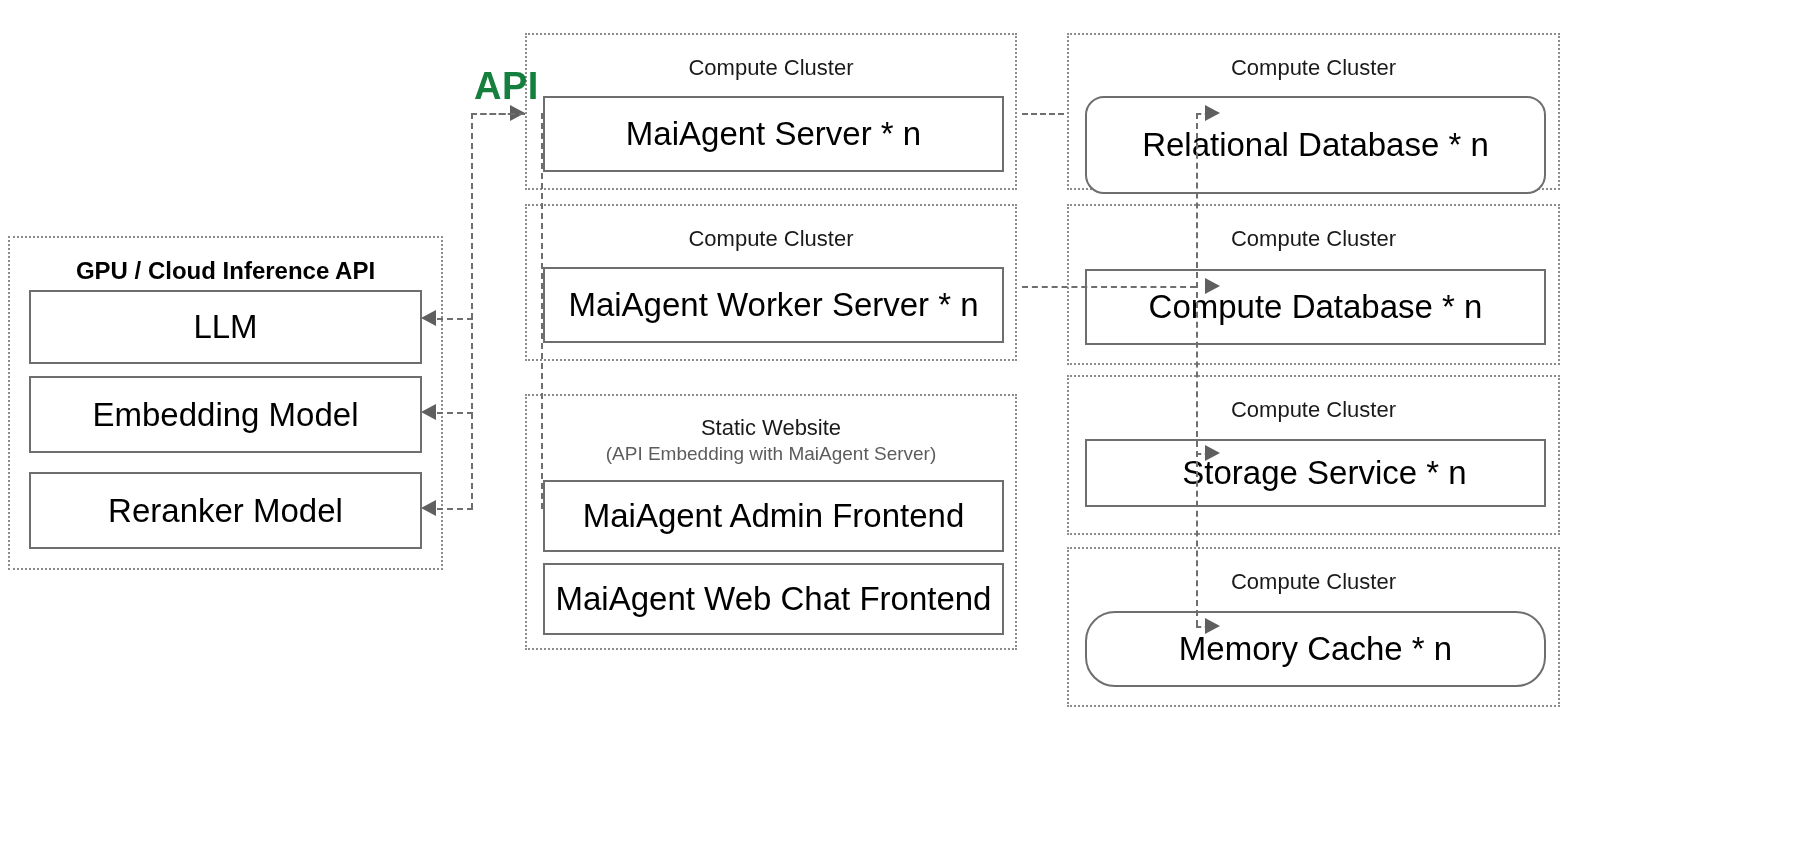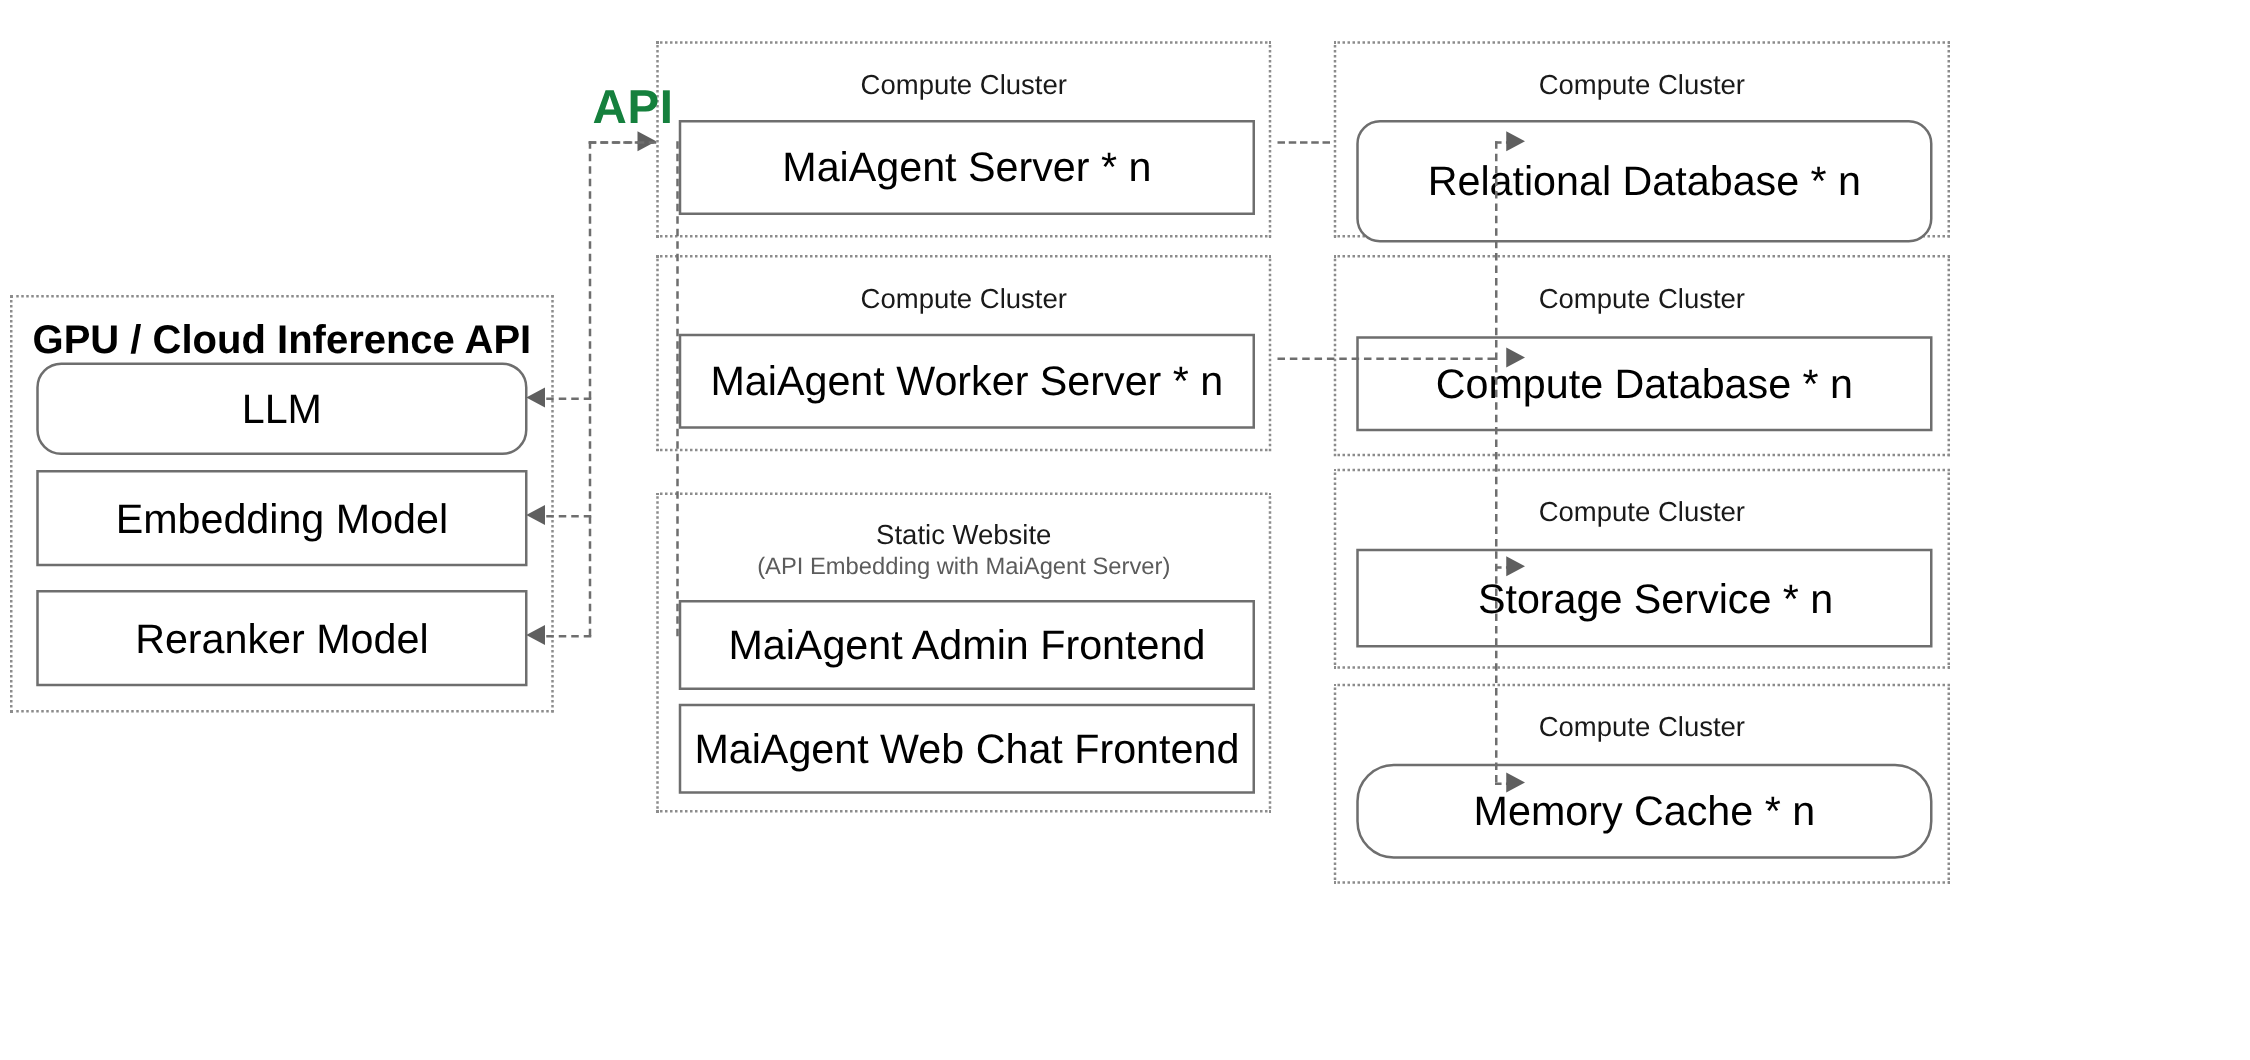--- a/index.html
+++ b/index.html
@@ -34,21 +34,21 @@
     color:#5c5c5c;
     font-size:19px;
     line-height:23px;
     white-space:nowrap;
   }
   .panel-title{
     position:absolute;
     left:0;right:0;
     text-align:center;
     color:#000000;
-    font-size:32px;
+    font-size:24px;
     font-weight:bold;
     line-height:34px;
     white-space:nowrap;
   }
 
   
   .node{
     position:absolute;
     border:2px solid #6e6e6e;
     background:#ffffff;
@@ -96,21 +96,21 @@
   }
 </style>
 </head>
 <body>
 
 <div id="stage">
 
   <div class="cluster" style="left:8px;top:236px;width:435px;height:334px;">
     <div class="panel-title" style="top:16px;">GPU / Cloud Inference API</div>
 
-    <div class="node big" style="left:19px;top:52px;width:393px;height:74px;border-radius:20px;">LLM</div>
+    <div class="node big" style="left:19px;top:52px;width:393px;height:74px;">LLM</div>
 
     <div class="node big" style="left:19px;top:138px;width:393px;height:77px;">Embedding Model</div>
 
     <div class="node big" style="left:19px;top:234px;width:393px;height:77px;">Reranker Model</div>
   </div>
 
   <div class="cluster" style="left:525px;top:33px;width:492px;height:157px;">
     <div class="cluster-title" style="top:20px;">Compute Cluster</div>
     <div class="node big" style="left:16px;top:61px;width:461px;height:76px;">MaiAgent Server * n</div>
   </div>
@@ -132,21 +132,21 @@
     <div class="node big" style="left:16px;top:61px;width:461px;height:98px;border-radius:19px;">Relational Database * n</div>
   </div>
 
   <div class="cluster" style="left:1067px;top:204px;width:493px;height:161px;">
     <div class="cluster-title" style="top:20px;">Compute Cluster</div>
     <div class="node big" style="left:16px;top:63px;width:461px;height:76px;">Compute Database * n</div>
   </div>
 
   <div class="cluster" style="left:1067px;top:375px;width:493px;height:160px;">
     <div class="cluster-title" style="top:20px;">Compute Cluster</div>
-    <div class="node big" style="left:16px;top:62px;width:461px;height:79px;padding-left:18px;">Storage Service * n</div>
+    <div class="node big" style="left:16px;top:62px;width:461px;height:68px;padding-left:18px;">Storage Service * n</div>
   </div>
 
   <div class="cluster" style="left:1067px;top:547px;width:493px;height:160px;">
     <div class="cluster-title" style="top:20px;">Compute Cluster</div>
     <div class="node big" style="left:16px;top:62px;width:461px;height:76px;border-radius:30px;">Memory Cache * n</div>
   </div>
 
   <div class="edge-label" style="left:474px;top:65px;">API</div>
 
   <div class="v-dash" style="left:541px;top:113px;height:396px;"></div>

